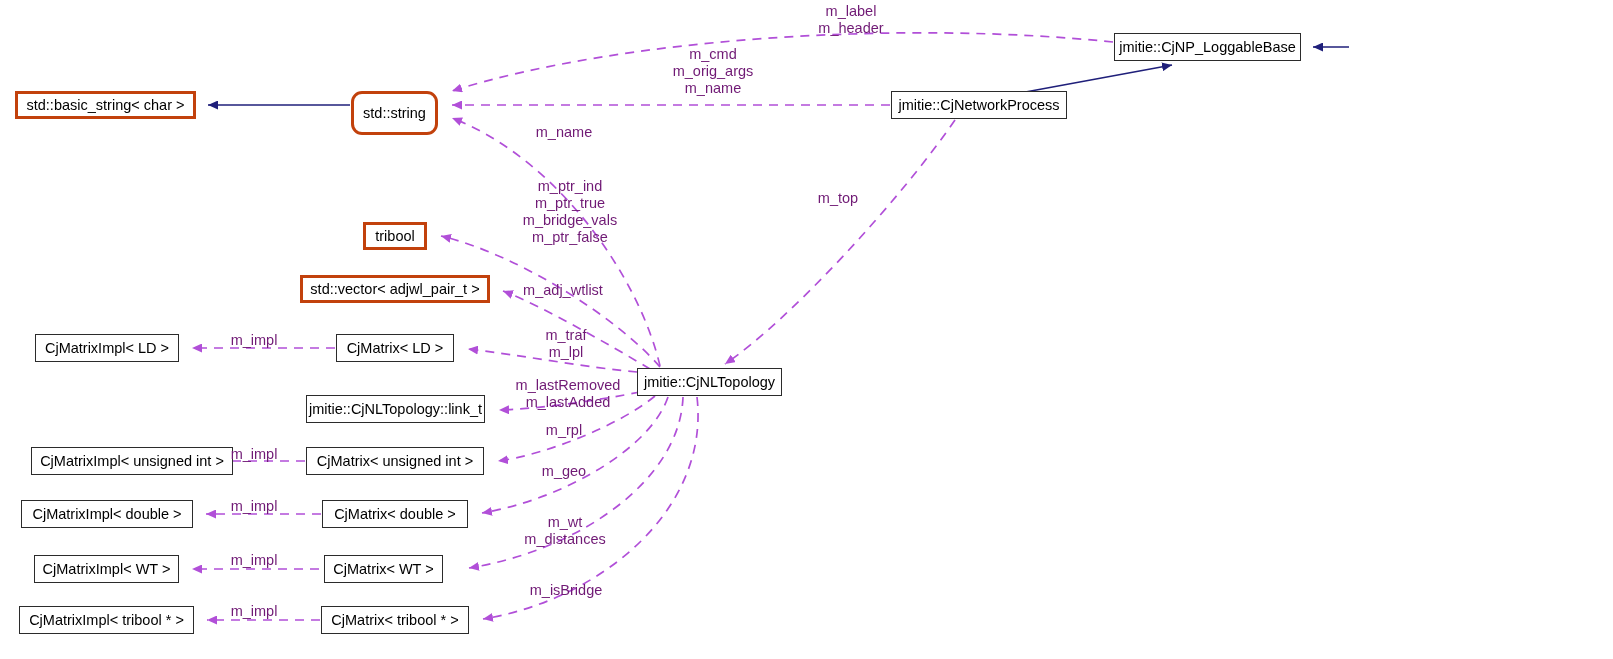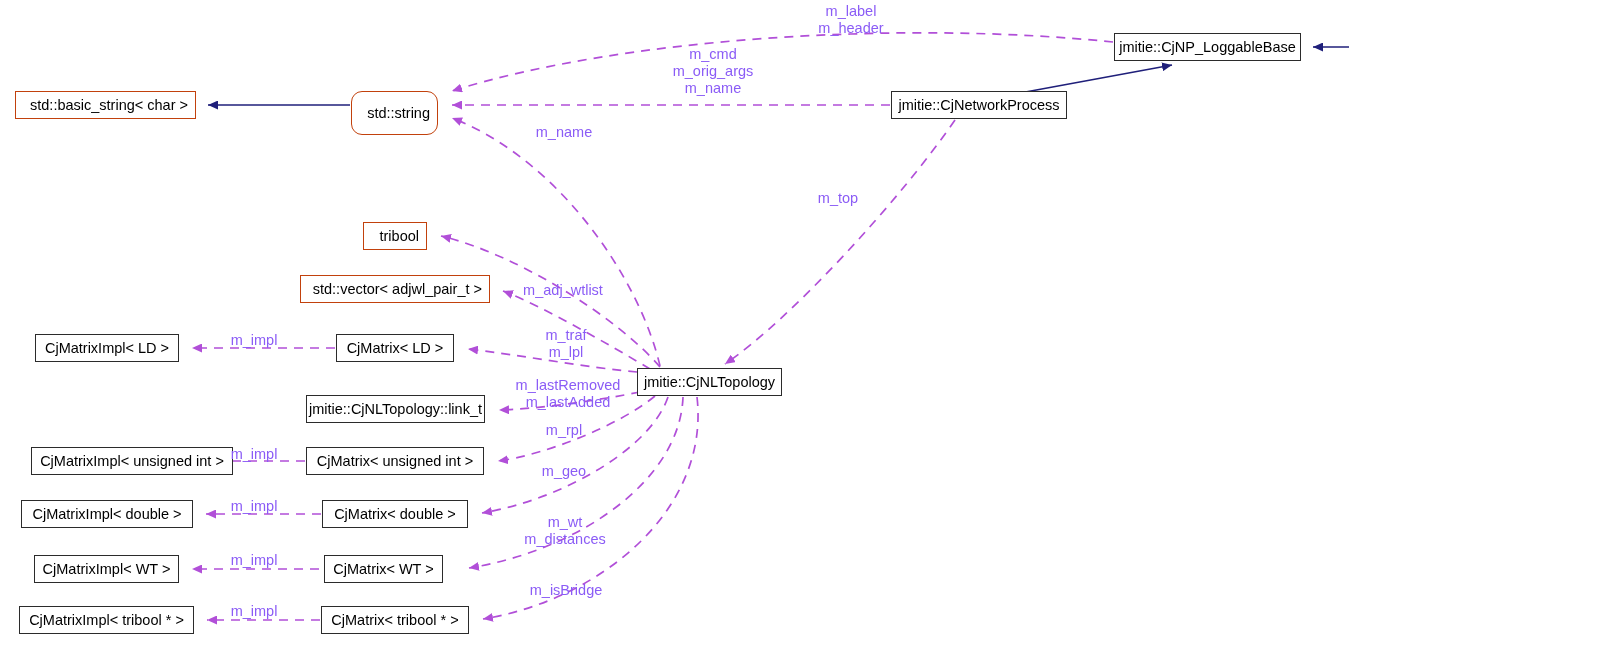--- a/index.html
+++ b/index.html
@@ -30,34 +30,33 @@
     align-items: center;
     justify-content: center;
     background: #ffffff;
     font-size: 14.5px;
     color: #000000;
     white-space: nowrap;
     line-height: 1;
     padding: 0 7px;
   }
   .node.gray-border {
-    border: 1px solid #c2410c;
-    justify-content: flex-end;
+    border: 3px solid #c2410c;
   }
   .node.dark-border {
     border: 1px solid #2b2b2b;
   }
   .node.highlight {
     background: #bfbfbf;
     border: 1px solid #2b2b2b;
   }
   .edge-label {
     position: absolute;
     font-size: 14.5px;
-    color: #8b5cf6;
+    color: #701a75;
     white-space: pre;
     line-height: 17px;
     text-align: center;
     pointer-events: none;
   }
   .edge-label.multi {
     text-align: center;
   }
 </style>
 </head>
@@ -197,20 +196,24 @@
 
   <div class="edge-label multi" style="left:806px; top:3px; width:90px;">m_label
 m_header</div>
 
   <div class="edge-label multi" style="left:663px; top:46px; width:100px;">m_cmd
 m_orig_args
 m_name</div>
 
   <div class="edge-label" style="left:532px; top:124px; width:64px;">m_name</div>
 
+  <div class="edge-label multi" style="left:518px; top:178px; width:104px;">m_ptr_ind
+m_ptr_true
+m_bridge_vals
+m_ptr_false</div>
 
   <div class="edge-label" style="left:519px; top:282px; width:88px;">m_adj_wtlist</div>
 
   <div class="edge-label" style="left:227px; top:332px; width:54px;">m_impl</div>
 
   <div class="edge-label multi" style="left:538px; top:327px; width:56px;">m_traf
 m_lpl</div>
 
   <div class="edge-label multi" style="left:513px; top:377px; width:110px;">m_lastRemoved
 m_lastAdded</div>

